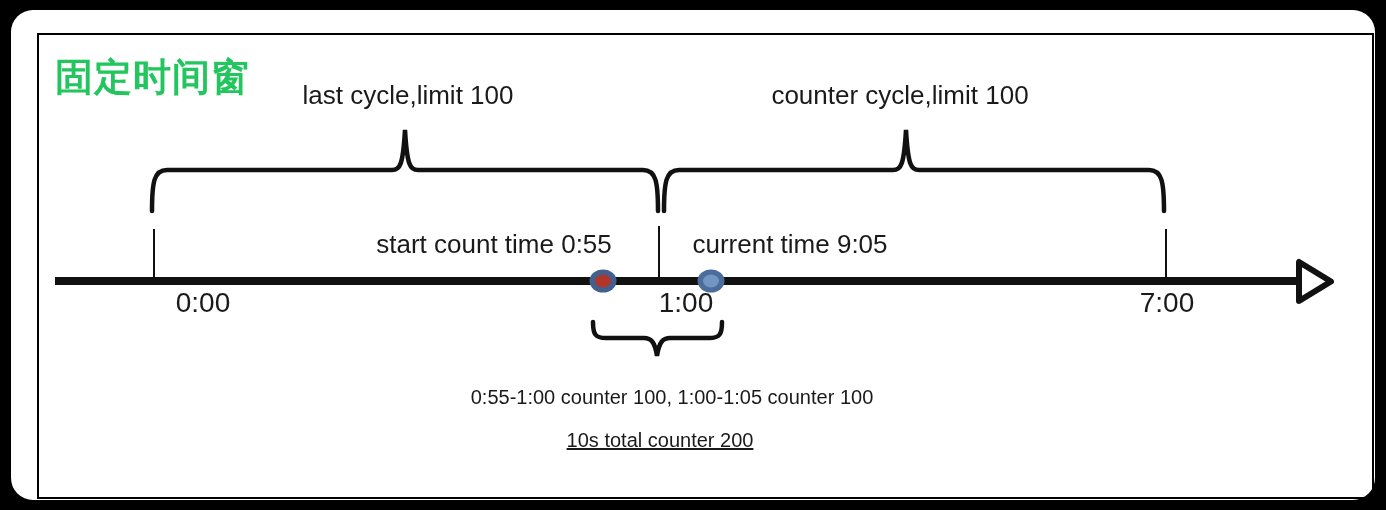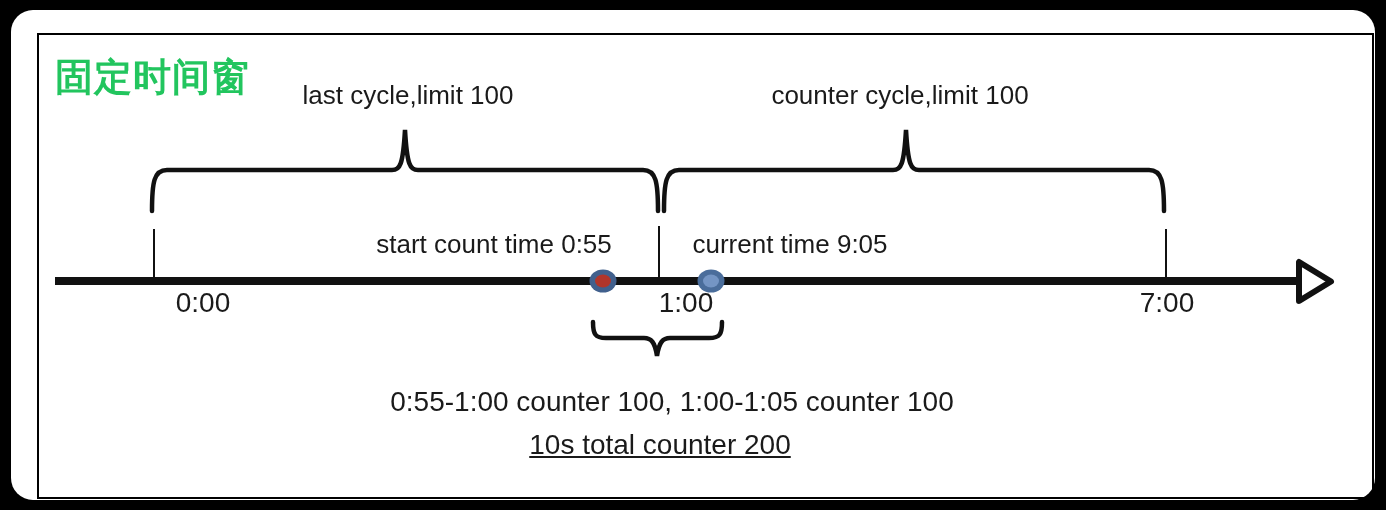--- a/index.html
+++ b/index.html
@@ -25,21 +25,21 @@
   .cycle-label{
     top:80px;font-size:26px;transform:translateX(-50%);
   }
   .marker-label{
     top:229px;font-size:26px;transform:translateX(-50%);
   }
   .tick-label{
     top:287px;font-size:28px;transform:translateX(-50%);
   }
   .counter-line{
-    font-size:28px;transform:translateX(-50%);
+    font-size:20px;transform:translateX(-50%);
   }
   svg.graphic{position:absolute;left:0;top:0;}
 </style>
 </head>
 <body>
 
 <div class="card">
   <div class="inner-border"></div>
 </div>
 

